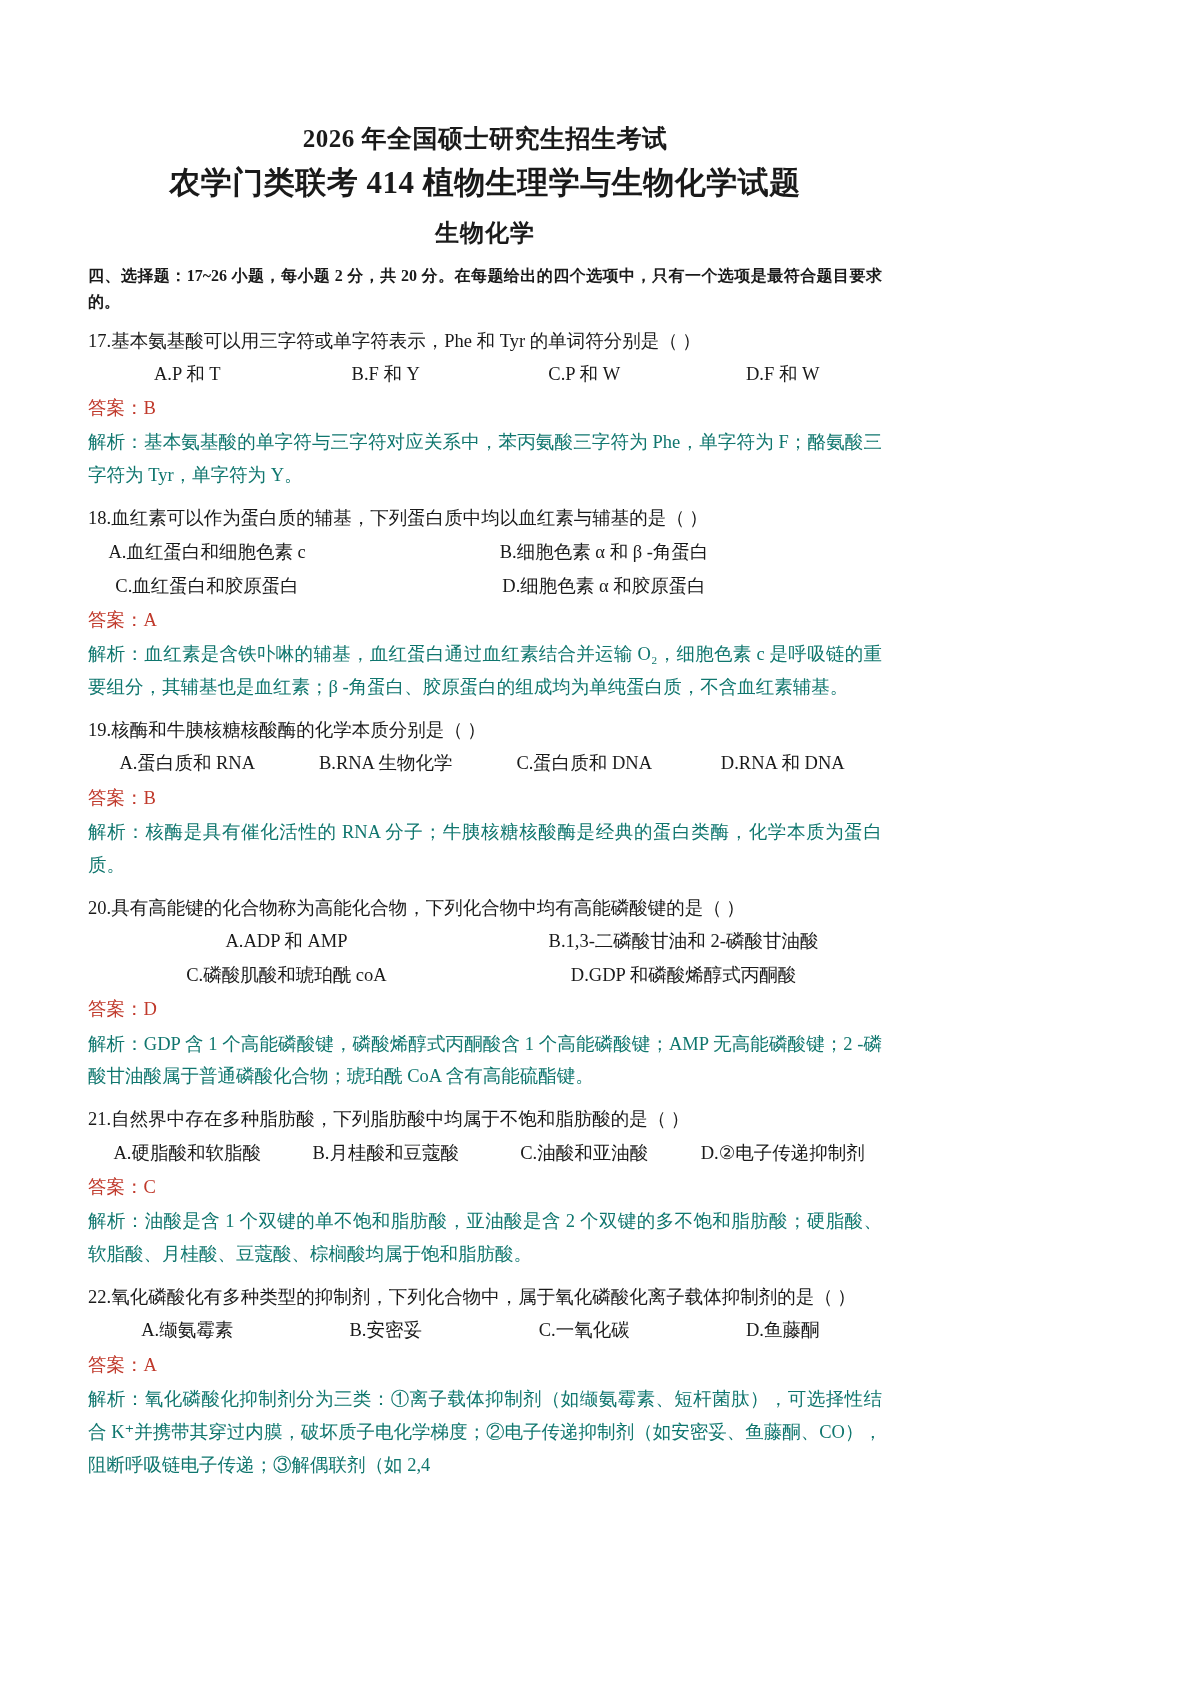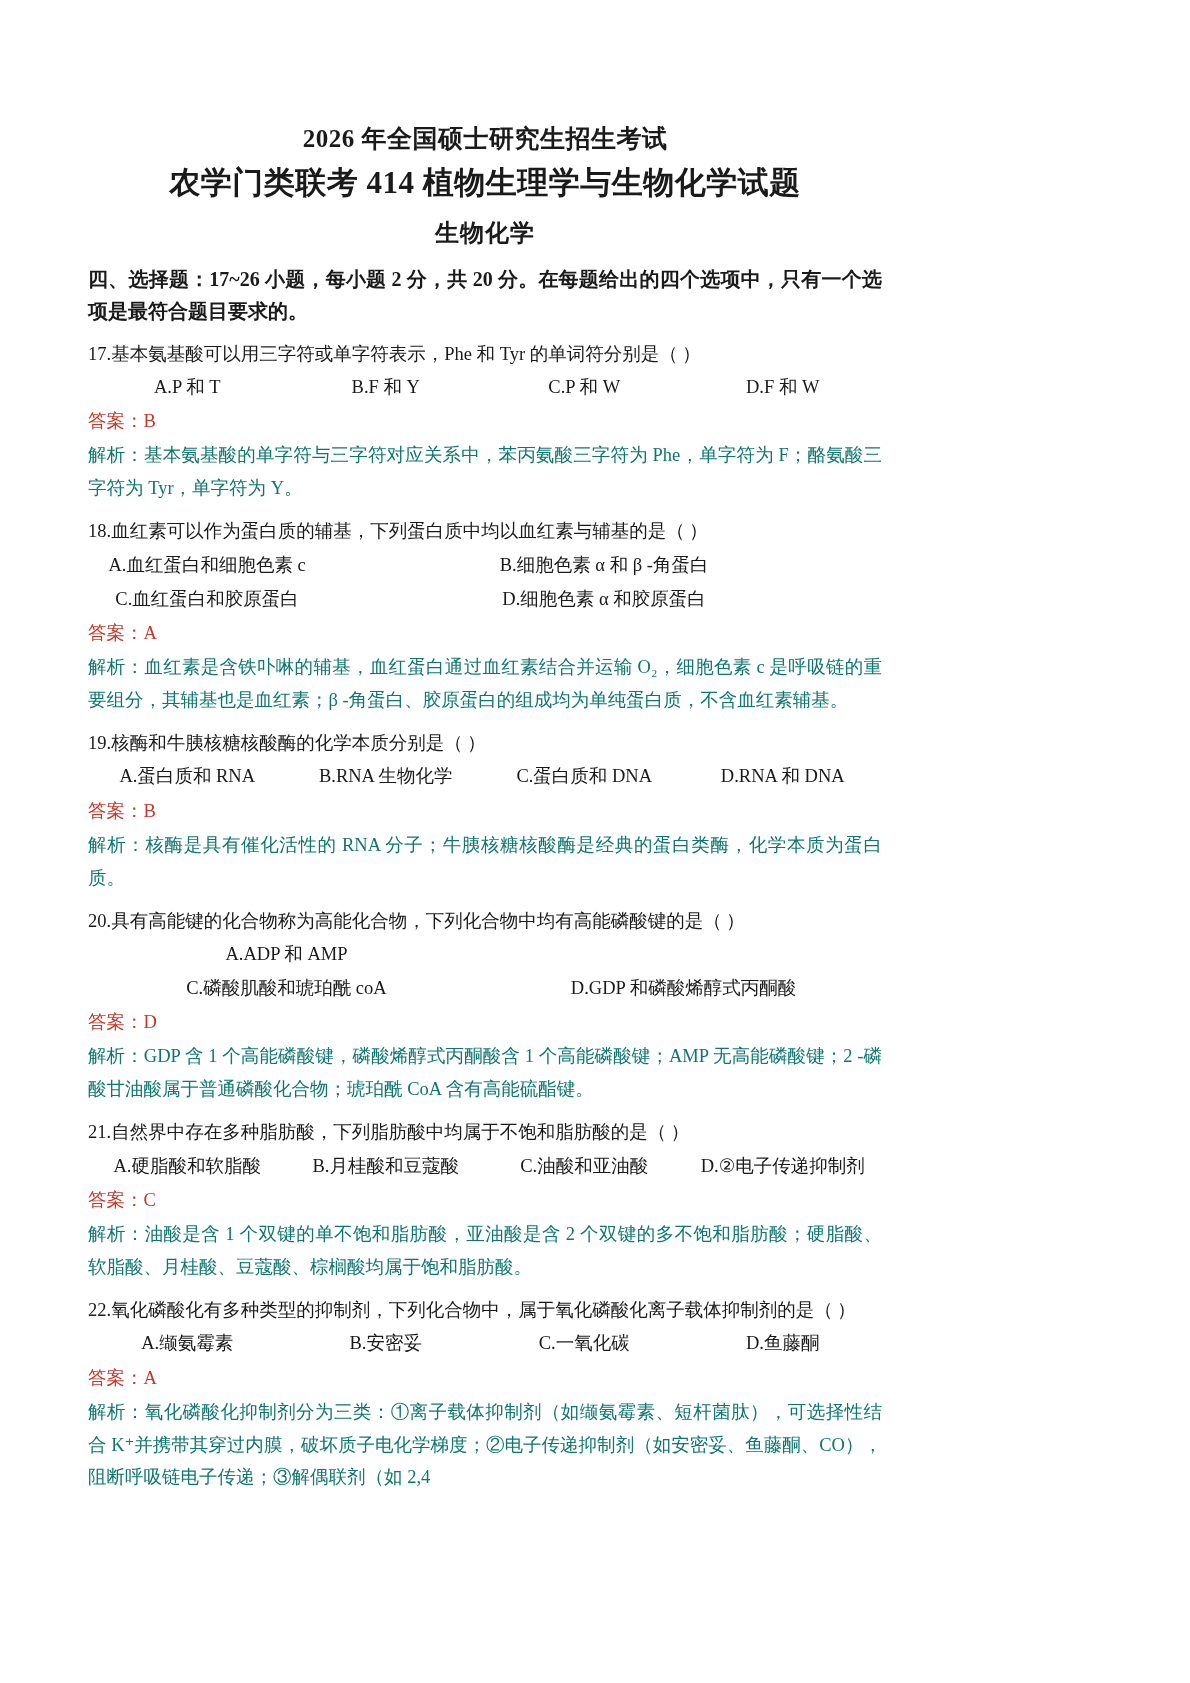--- a/index.html
+++ b/index.html
@@ -37,21 +37,21 @@
     line-height: 1.55;
   }
   .doc-subtitle {
     text-align: center;
     font-size: 24px;
     font-weight: bold;
     margin-bottom: 14px;
     letter-spacing: 1px;
   }
   .section-head {
-    font-size: 20px;
+    font-size: 16px;
     font-weight: bold;
     line-height: 1.62;
     text-align: justify;
     margin-bottom: 6px;
   }
   .q-block {
     margin-bottom: 2px;
   }
   .q-stem {
     font-size: 18.5px;
@@ -147,20 +147,21 @@
     </div>
     <div class="explain">
       <span>解析：</span><span>核酶是具有催化活性的 RNA 分子；牛胰核糖核酸酶是经典的蛋白类酶，化学本质为蛋白质。</span>
     </div>
   </div>
 
   <div class="q-block">
     <div class="q-stem">20.具有高能键的化合物称为高能化合物，下列化合物中均有高能磷酸键的是（     ）</div>
     <div class="opts half">
       <div class="opt">A.ADP 和  AMP</div>
+      <div class="opt">B.1,3-二磷酸甘油和 2-磷酸甘油酸</div>
     </div>
     <div class="opts half">
       <div class="opt">C.磷酸肌酸和琥珀酰 coA</div>
       <div class="opt">D.GDP 和磷酸烯醇式丙酮酸</div>
     </div>
     <div class="answer">
       <span>答案：</span><span class="letter">D</span>
     </div>
     <div class="explain">
       <span>解析：</span><span>GDP 含 1 个高能磷酸键，磷酸烯醇式丙酮酸含 1 个高能磷酸键；AMP 无高能磷酸键；2 -磷酸甘油酸属于普通磷酸化合物；琥珀酰 CoA 含有高能硫酯键。</span>

